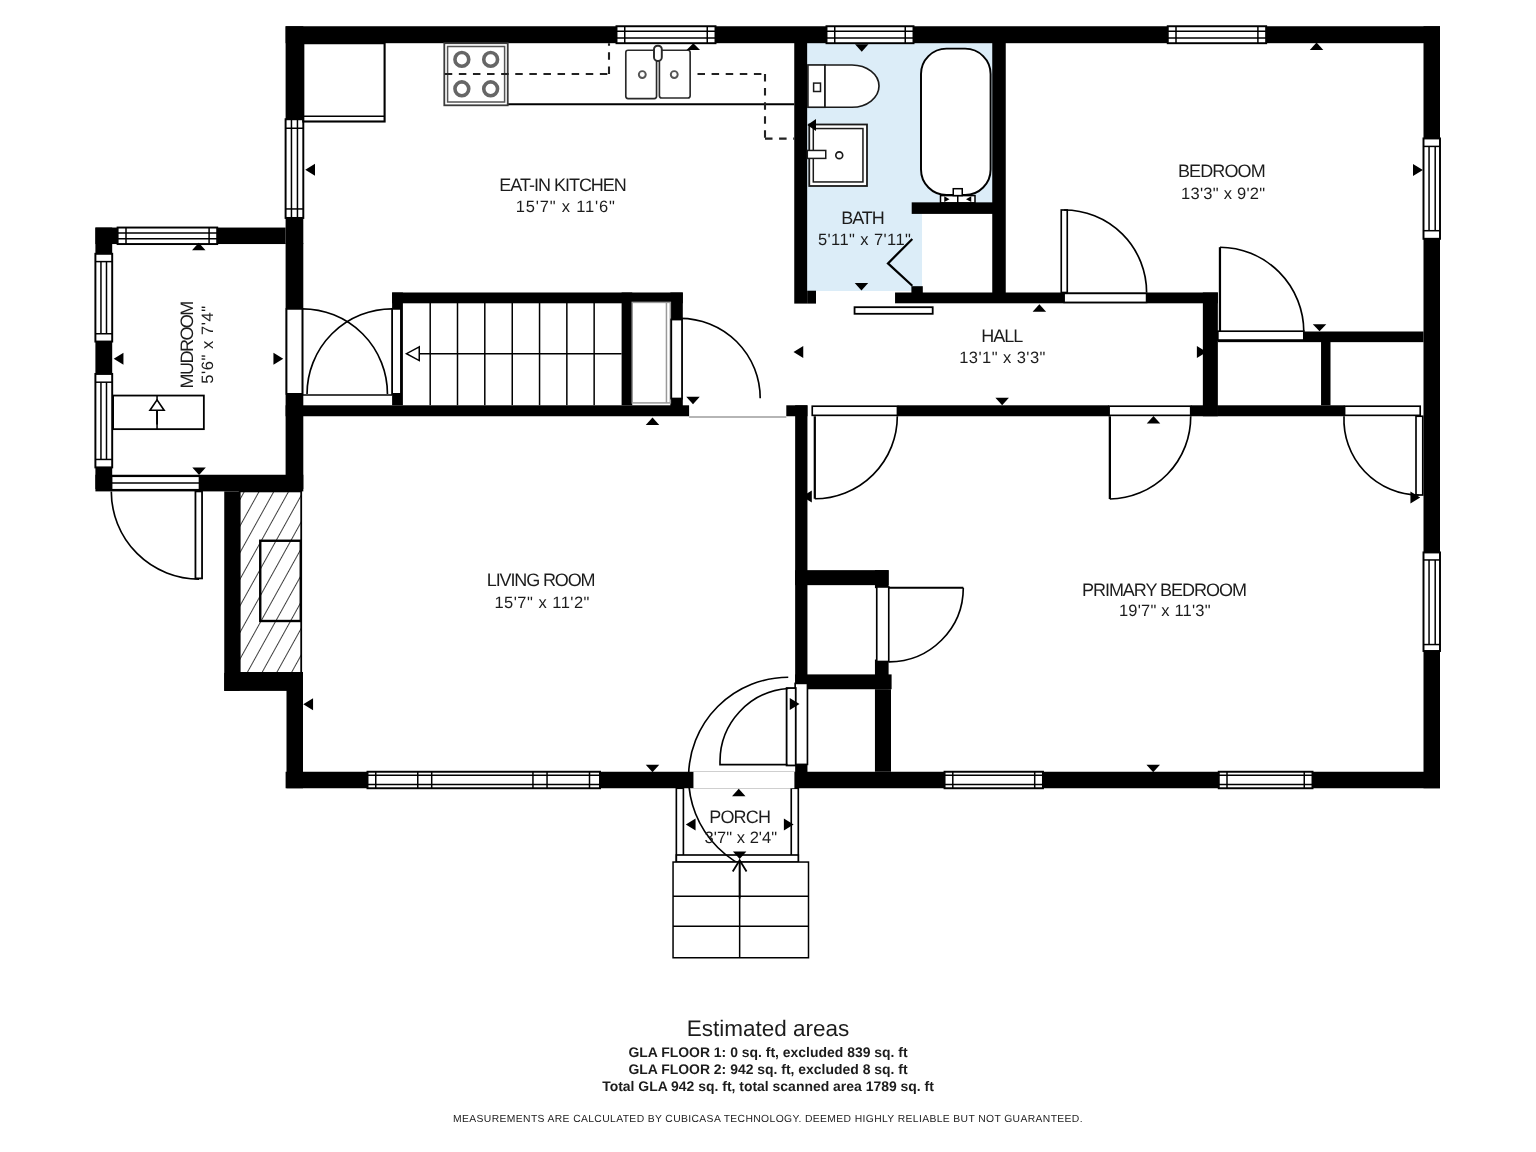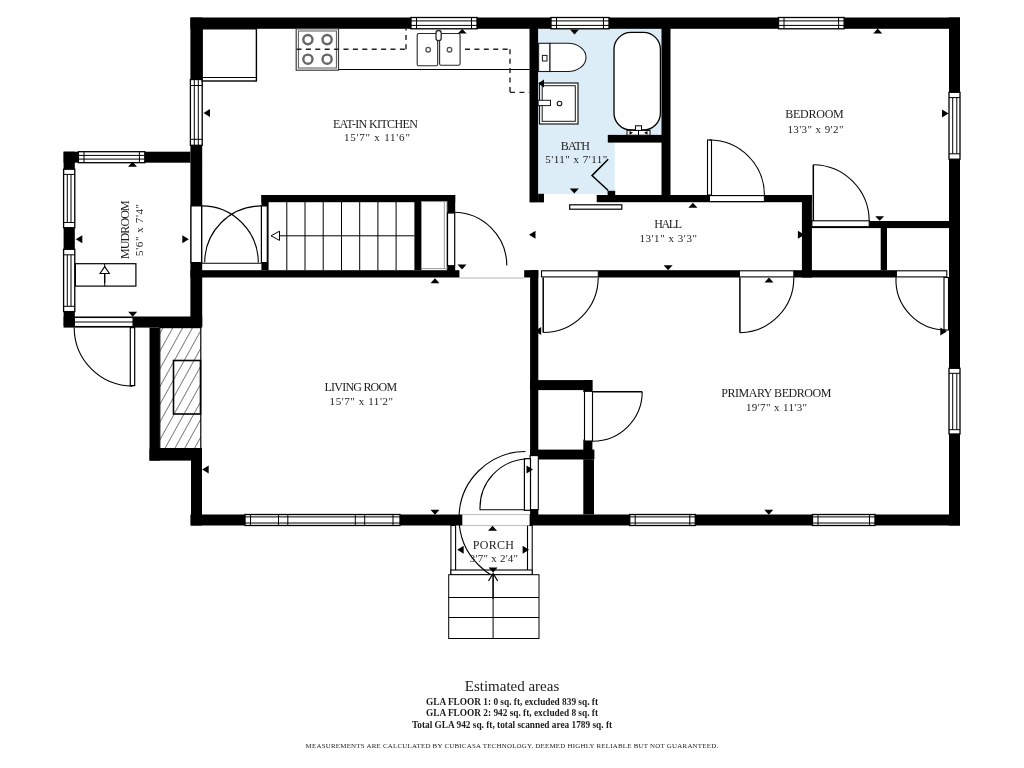--- a/index.html
+++ b/index.html
@@ -1,16 +1,16 @@
 <!DOCTYPE html>
 <html><head>
 <meta charset="utf-8">
 <style>
   html,body{margin:0;padding:0;background:#ffffff;}
-  .wrap{width:1024px;height:768px;position:relative;font-family:Liberation Serif, serif;}
+  .wrap{width:1024px;height:768px;position:relative;font-family:Liberation Sans, sans-serif;}
   svg{position:absolute;top:0;left:0;}
   text{fill:#1c1c1c;}
   .room{font-size:12px;}
   .dim{font-size:11px;}
 </style>
 </head>
 <body>
 <div class="wrap">
 <svg width="1024" height="768" viewBox="0 0 1024 768">
 <defs>

